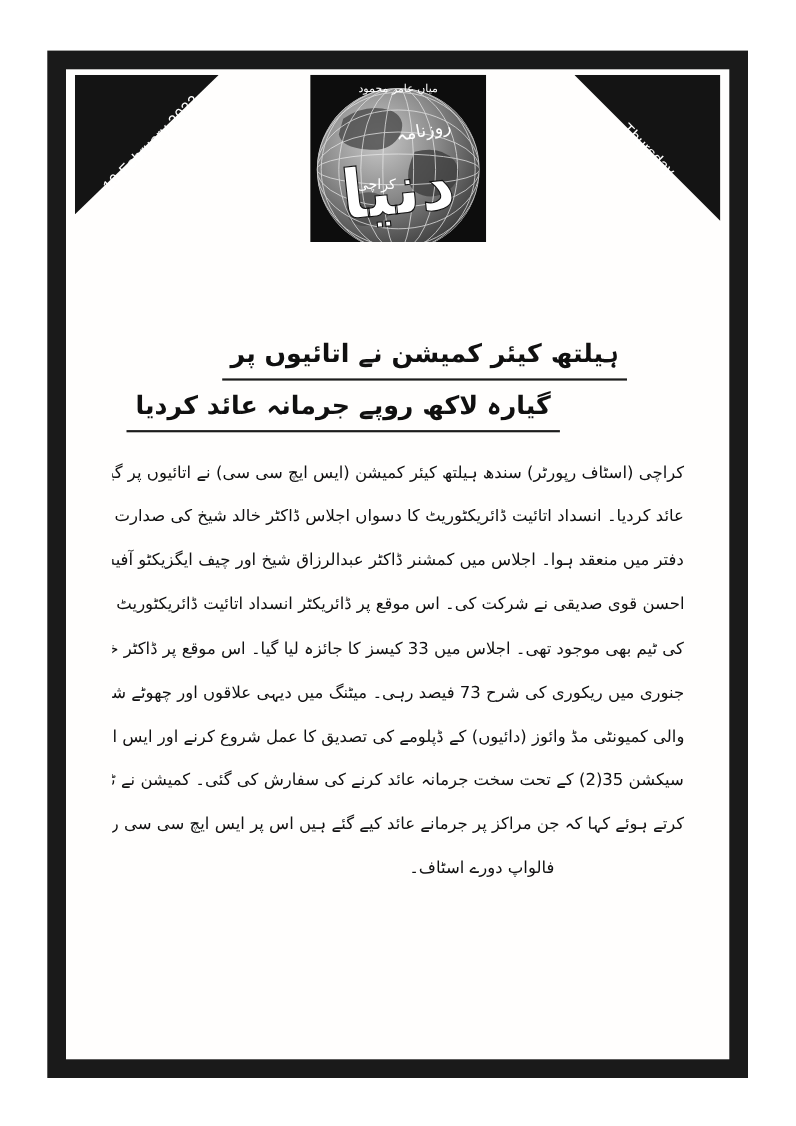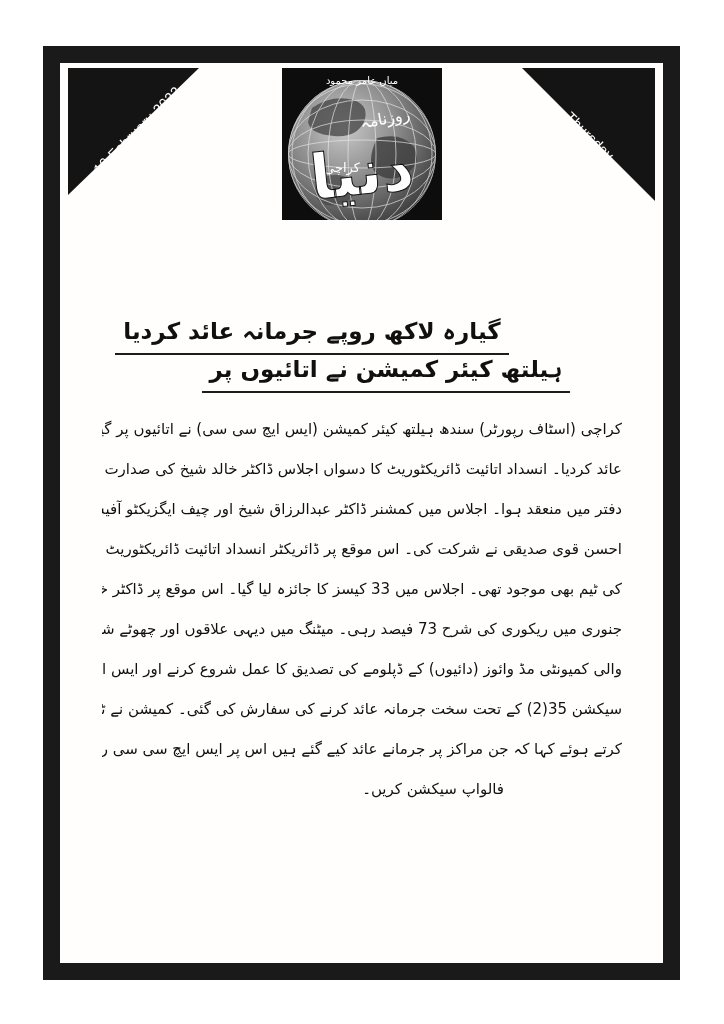--- a/index.html
+++ b/index.html
@@ -143,33 +143,33 @@
       <text x="80" y="16" font-size="10" font-family="DejaVu Sans, sans-serif" fill="#ffffff" text-anchor="middle" direction="rtl">میاں عامر محمود</text>
       <text x="104" y="56" font-size="16" font-family="DejaVu Sans, sans-serif" fill="#ffffff" text-anchor="middle" direction="rtl" transform="rotate(-10 104 56)">روزنامہ</text>
       <text x="60" y="104" font-size="13" font-family="DejaVu Sans, sans-serif" fill="#ffffff" text-anchor="middle" direction="rtl">کراچی</text>
       <text x="82" y="126" font-size="62" font-weight="bold" font-family="DejaVu Sans, sans-serif" fill="#ffffff" stroke="#111111" stroke-width="1" text-anchor="middle" direction="rtl" transform="rotate(-6 82 126)">دنیا</text>
     </svg>
   </div>
 
   <div class="article">
     <div class="headline">
       <div>
-        <span class="headline-line headline-line-2">گیارہ لاکھ روپے جرمانہ عائد کردیا</span>
+        <span class="headline-line headline-line-1">ہیلتھ کیئر کمیشن نے اتائیوں پر</span>
       </div>
       <div>
-        <span class="headline-line headline-line-1">ہیلتھ کیئر کمیشن نے اتائیوں پر</span>
+        <span class="headline-line headline-line-2">گیارہ لاکھ روپے جرمانہ عائد کردیا</span>
       </div>
     </div>
     <div class="body-text">
         <div class="body-line">کراچی (اسٹاف رپورٹر) سندھ ہیلتھ کیئر کمیشن (ایس ایچ سی سی) نے اتائیوں پر گیارہ لاکھ روپے جرمانہ</div>
         <div class="body-line">عائد کردیا۔ انسداد اتائیت ڈائریکٹوریٹ کا دسواں اجلاس ڈاکٹر خالد شیخ کی صدارت میں کمیشن کے صدر</div>
         <div class="body-line">دفتر میں منعقد ہوا۔ اجلاس میں کمشنر ڈاکٹر عبدالرزاق شیخ اور چیف ایگزیکٹو آفیسر ایس ایچ سی سی ڈاکٹر</div>
         <div class="body-line">احسن قوی صدیقی نے شرکت کی۔ اس موقع پر ڈائریکٹر انسداد اتائیت ڈائریکٹوریٹ سید ذیشان علی اور ان</div>
         <div class="body-line">کی ٹیم بھی موجود تھی۔ اجلاس میں 33 کیسز کا جائزہ لیا گیا۔ اس موقع پر ڈاکٹر خالد حسین شیخ نے کہا کہ</div>
         <div class="body-line">جنوری میں ریکوری کی شرح 73 فیصد رہی۔ میٹنگ میں دیہی علاقوں اور چھوٹے شہروں میں کام کرنے</div>
         <div class="body-line">والی کمیونٹی مڈ وائوز (دائیوں) کے ڈپلومے کی تصدیق کا عمل شروع کرنے اور ایس ایچ سی سی کے</div>
         <div class="body-line">سیکشن 35(2) کے تحت سخت جرمانہ عائد کرنے کی سفارش کی گئی۔ کمیشن نے ٹیموں کو ہدایات جاری</div>
         <div class="body-line">کرتے ہوئے کہا کہ جن مراکز پر جرمانے عائد کیے گئے ہیں اس پر ایس ایچ سی سی ریگولیشن کے مطابق</div>
-        <div class="body-line">فالواپ سیکشن کریں۔</div>
+        <div class="body-line">فالواپ دورے اسٹاف۔</div>
       </div>
   </div>
 
 </div>
 
 </body></html>

